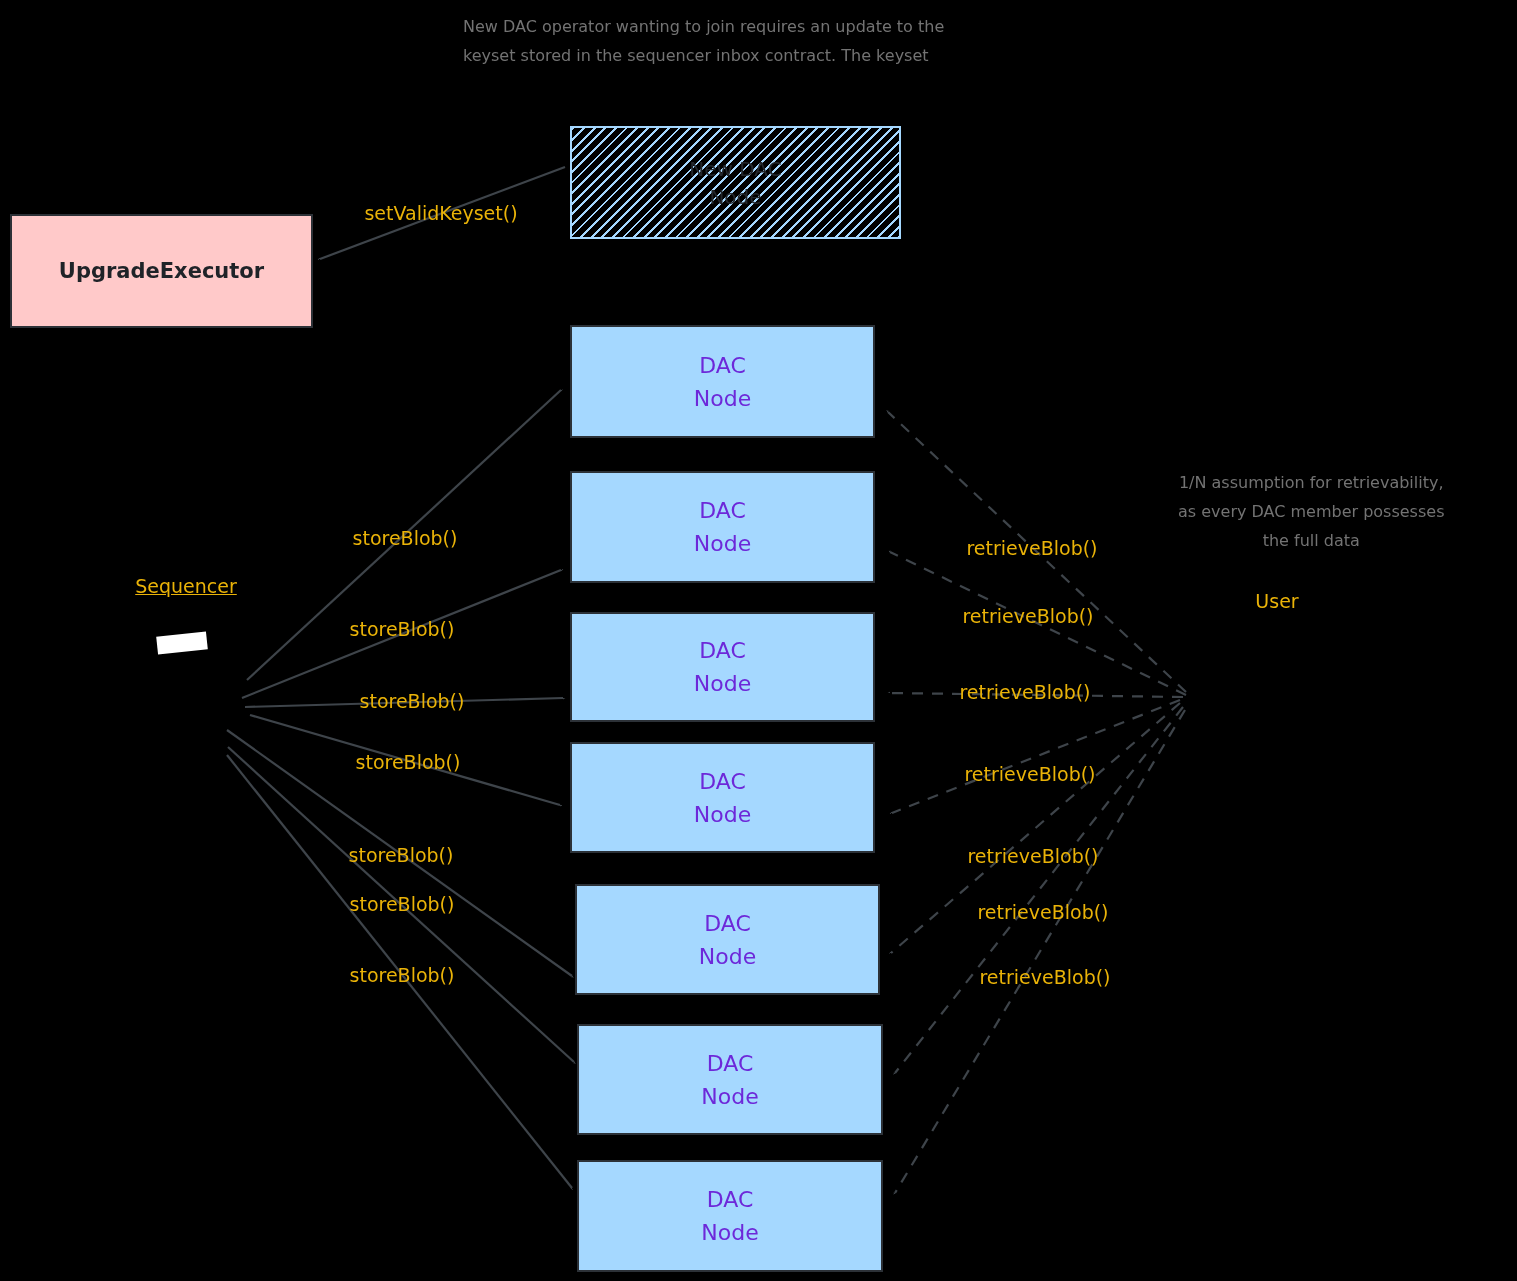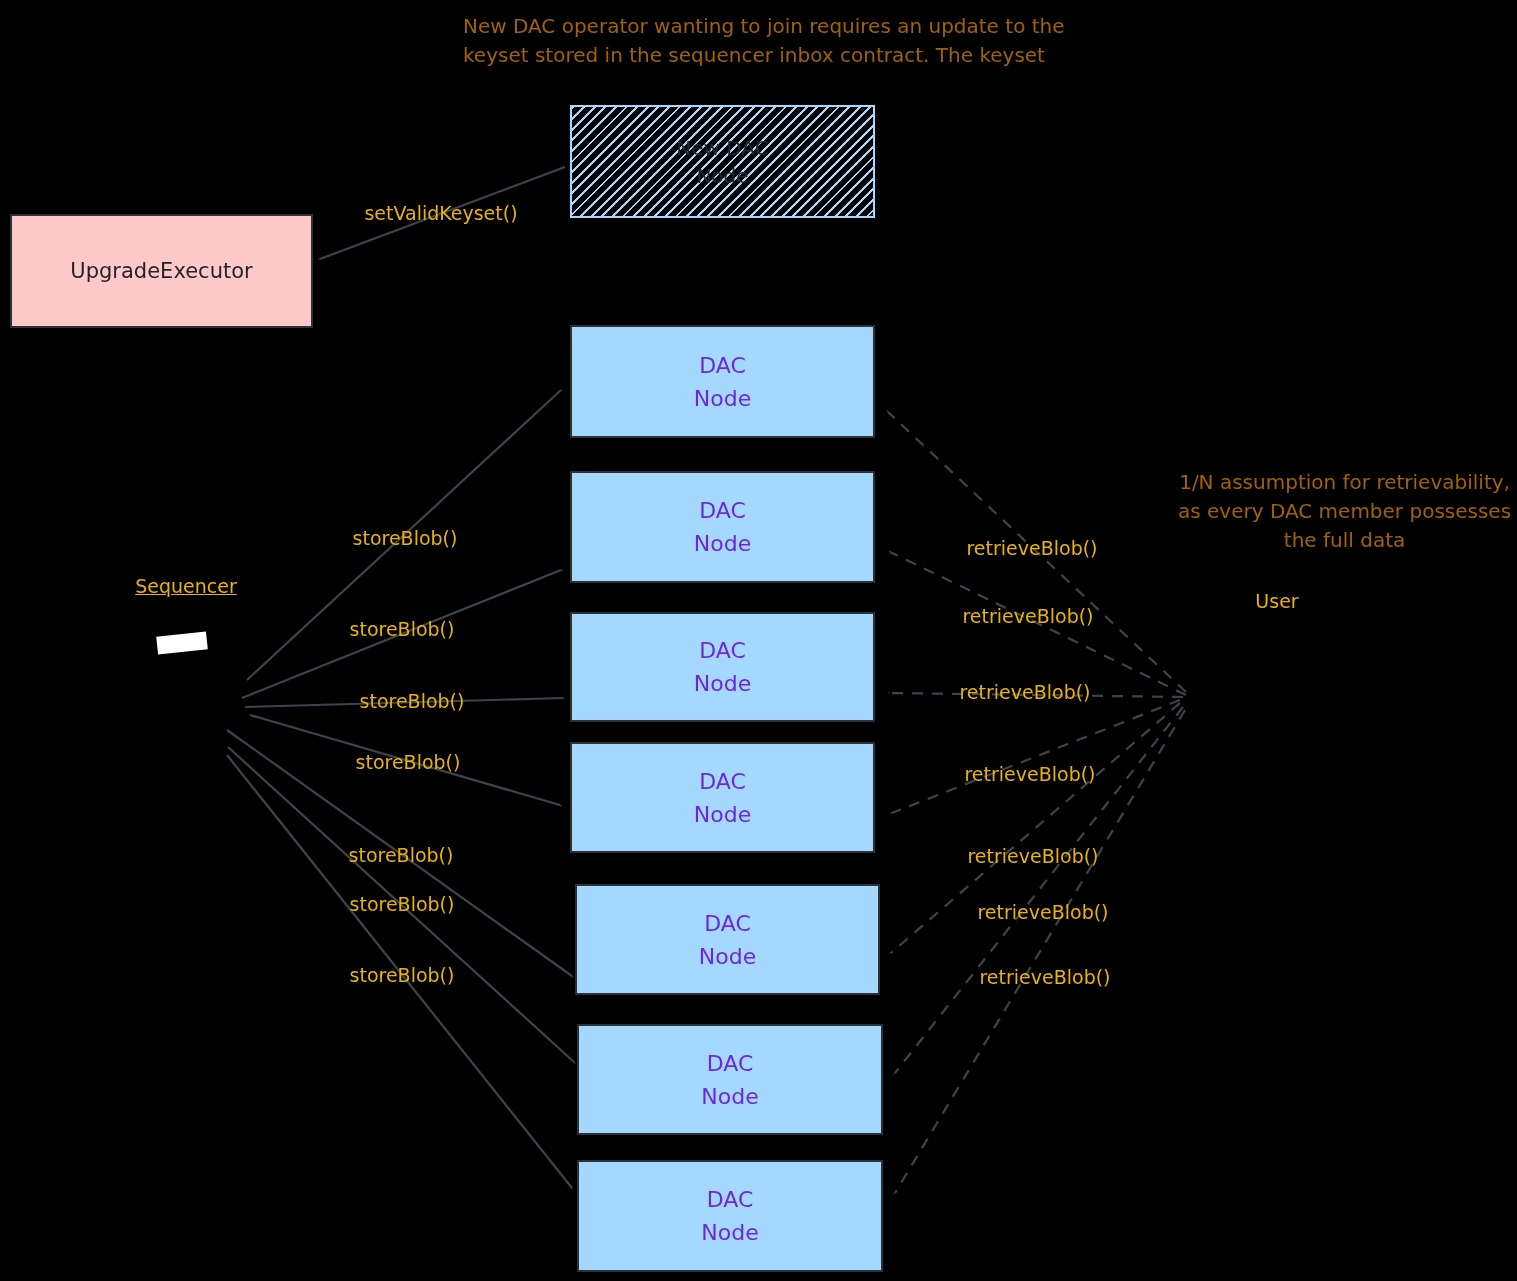--- a/index.html
+++ b/index.html
@@ -6,22 +6,22 @@
   .stage{
     position:relative;
     width:1517px;height:1281px;
     background:#000000;
     overflow:hidden;
     font-family:"DejaVu Sans", sans-serif;
   }
   .arrows{position:absolute;left:0;top:0;width:1517px;height:1281px;}
   .note{
     position:absolute;
-    font-size:20px;
-    color:#a16207;
+    font-size:16px;
+    color:#737373;
     line-height:29px;
     white-space:nowrap;
   }
   .note-left{line-height:25px;}
   .lbl{
     position:absolute;
     transform:translate(-50%,-50%);
     font-size:19px;
     color:#eab308;
     white-space:nowrap;
@@ -95,26 +95,26 @@
         <line x1="1185" y1="710" x2="895" y2="1193" marker-end="url(#vheadDash)"></line>
       </g>
     </g>
   </svg>
 
   <div class="note" style="left:463px;top:12px;">
     <div>New DAC operator wanting to join requires an update to the</div>
     <div>keyset stored in the sequencer inbox contract. The keyset</div>
   </div>
 
-  <div class="box box-hatch" style="left:570px;top:105px;width:305px;height:113px;">
+  <div class="box box-hatch" style="left:570px;top:126px;width:331px;height:113px;">
     <span>New DAC</span>
     <span>Node</span>
   </div>
 
-  <div class="box box-pink" style="left:10px;top:214px;width:303px;height:114px;">
+  <div class="box box-pink" style="left:10px;top:214px;width:303px;height:114px;font-weight:bold;">
     <span>UpgradeExecutor</span>
   </div>
 
   <div class="lbl" style="left:441px;top:213px;">setValidKeyset()</div>
 
   <div class="lbl" style="left:186px;top:586px;text-decoration:underline;">Sequencer</div>
   <div class="seq-white"></div>
 
   <div class="lbl" style="left:405px;top:538px;">storeBlob()</div>
   <div class="lbl" style="left:402px;top:629px;">storeBlob()</div>

